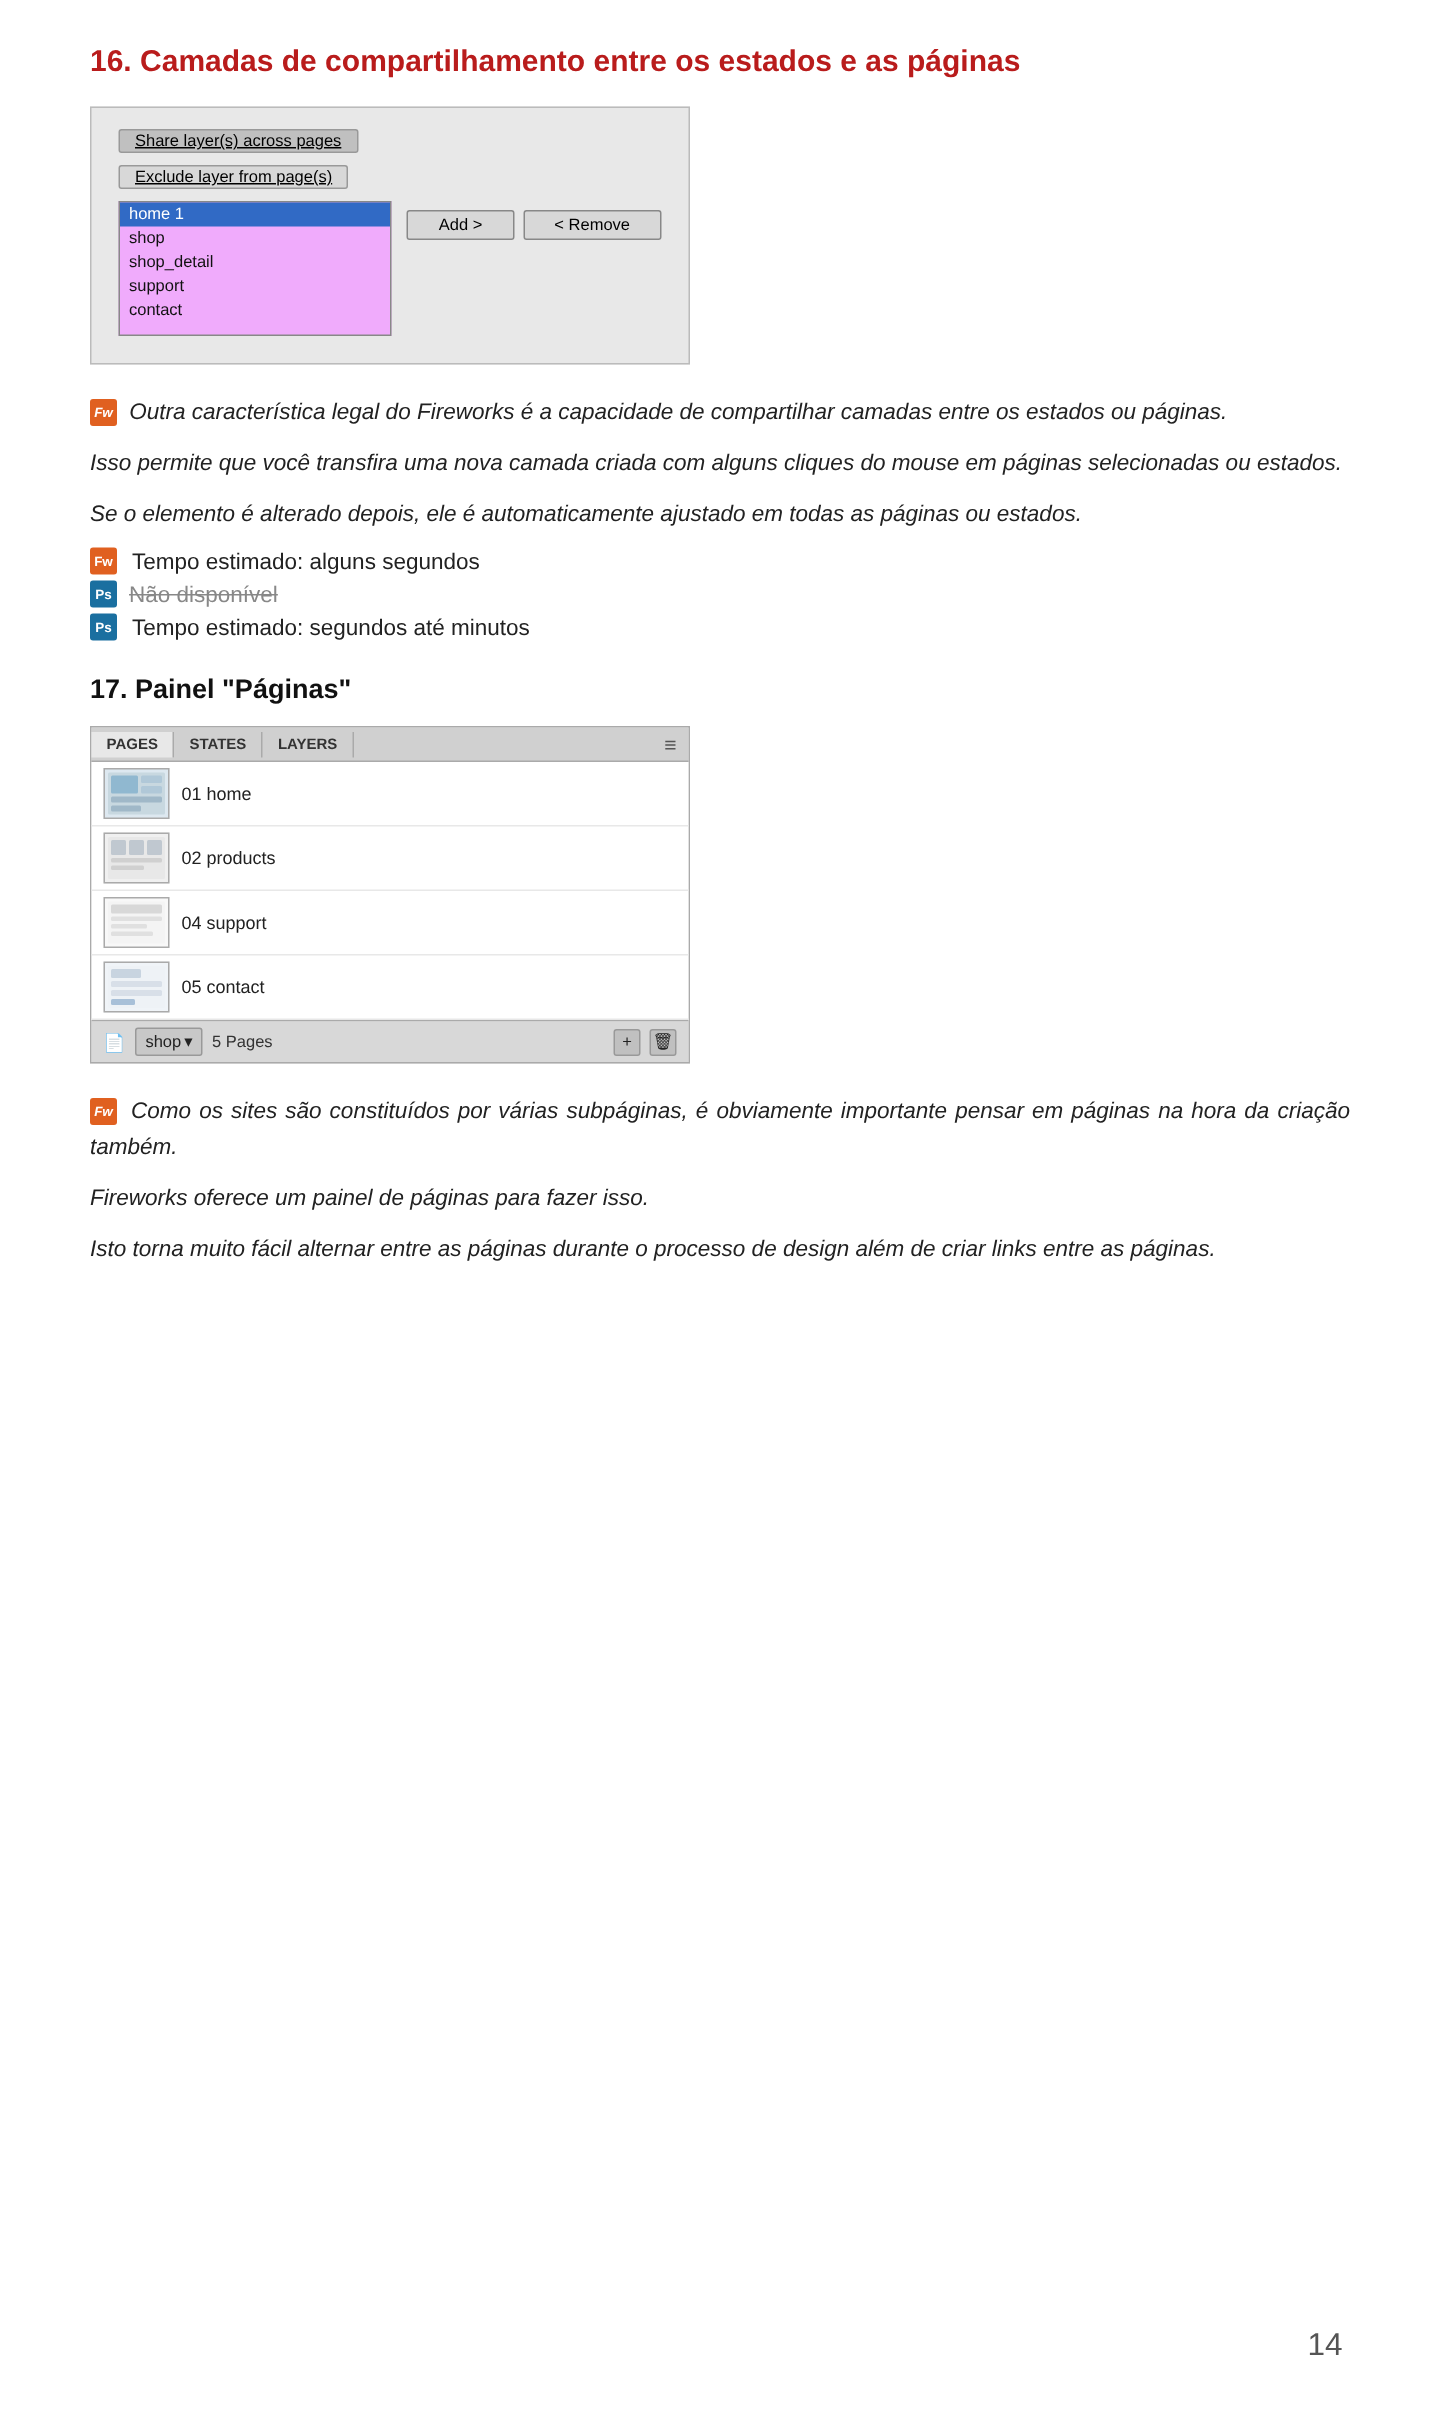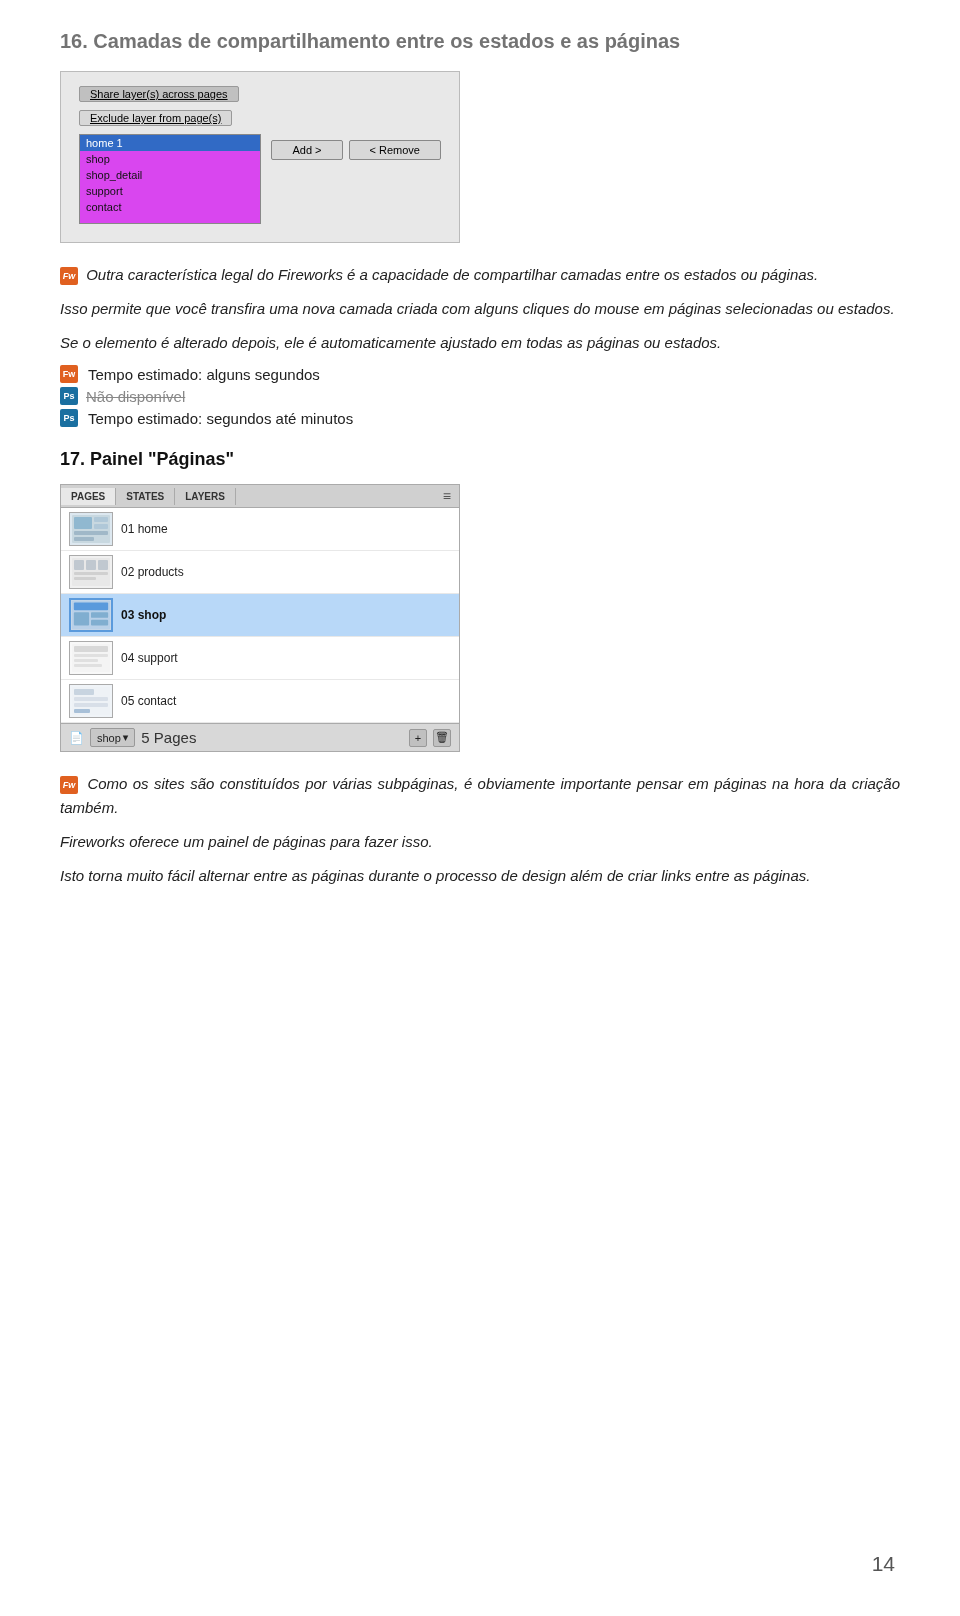--- a/index.html
+++ b/index.html
@@ -9,21 +9,21 @@
       color: #222;
       background: #fff;
       width: 960px;
       min-height: 1616px;
       padding: 30px 60px 40px 60px;
     }
     h2.section-title {
       font-size: 20px;
       font-weight: bold;
       margin-bottom: 18px;
-      color: #737373;
+      color: #b91c1c;
     }
     .fw-dialog-screenshot {
       border: 1px solid #bbb;
       background: #e8e8e8;
       width: 400px;
       padding: 14px 18px 18px 18px;
       margin-bottom: 20px;
       font-size: 12px;
       color: #111;
     }
@@ -43,21 +43,21 @@
     }
     .fw-dialog-screenshot .dialog-btn.active {
       background: #c0c0c0;
     }
     .fw-dialog-screenshot .dialog-row {
       display: flex;
       gap: 10px;
       align-items: flex-start;
     }
     .fw-dialog-screenshot .list-area {
-      background: #d946ef;
+      background: #f0abfc;
       border: 1px solid #888;
       width: 192px;
       min-height: 90px;
       font-size: 11px;
     }
     .fw-dialog-screenshot .list-area .list-item {
       padding: 2px 6px;
       cursor: pointer;
     }
     .fw-dialog-screenshot .list-area .list-item.selected {
@@ -212,21 +212,21 @@
       align-items: center;
       gap: 2px;
       background: #c8c8c8;
       border: 1px solid #999;
       border-radius: 2px;
       padding: 2px 6px;
       font-size: 11px;
       cursor: pointer;
     }
     .footer-page-count {
-      font-size: 15px;
+      font-size: 11px;
       color: #333;
     }
     .footer-icons {
       margin-left: auto;
       display: flex;
       gap: 6px;
     }
     .footer-icon-btn {
       width: 18px;
       height: 18px;
@@ -334,32 +334,20 @@
           <rect x="4" y="4" width="10" height="10" fill="#c0c8d0" rx="1"></rect>
           <rect x="16" y="4" width="10" height="10" fill="#c0c8d0" rx="1"></rect>
           <rect x="28" y="4" width="10" height="10" fill="#c0c8d0" rx="1"></rect>
           <rect x="4" y="16" width="34" height="3" fill="#d0d0d0" rx="1"></rect>
           <rect x="4" y="21" width="22" height="3" fill="#d0d0d0" rx="1"></rect>
         </svg>
       </div>
       <span class="page-label">02  products</span>
     </div>
 
-    <div class="page-row selected">
-      <div class="page-thumb page-thumb-shop">
-        <svg width="42" height="32" viewBox="0 0 42 32">
-          <rect x="1" y="1" width="40" height="30" fill="#b8d0e8" rx="1"></rect>
-          <rect x="3" y="3" width="36" height="8" fill="#5a9adc" rx="1"></rect>
-          <rect x="3" y="13" width="16" height="14" fill="#80aed0" rx="1"></rect>
-          <rect x="21" y="13" width="18" height="6" fill="#80aed0" rx="1"></rect>
-          <rect x="21" y="21" width="18" height="6" fill="#80aed0" rx="1"></rect>
-        </svg>
-      </div>
-      <span class="page-label"><strong>03  shop</strong></span>
-    </div>
 
     <div class="page-row">
       <div class="page-thumb page-thumb-support">
         <svg width="42" height="32" viewBox="0 0 42 32">
           <rect x="2" y="2" width="38" height="28" fill="#f4f4f4" rx="1"></rect>
           <rect x="4" y="4" width="34" height="6" fill="#d8d8d8" rx="1"></rect>
           <rect x="4" y="12" width="34" height="3" fill="#e0e0e0" rx="1"></rect>
           <rect x="4" y="17" width="24" height="3" fill="#e0e0e0" rx="1"></rect>
           <rect x="4" y="22" width="28" height="3" fill="#e0e0e0" rx="1"></rect>
         </svg>

